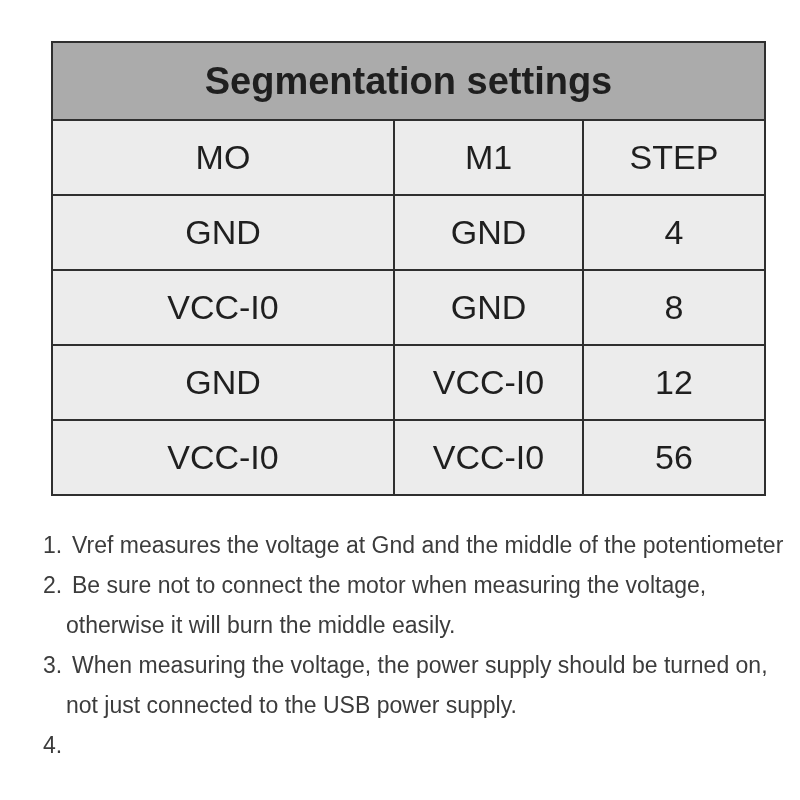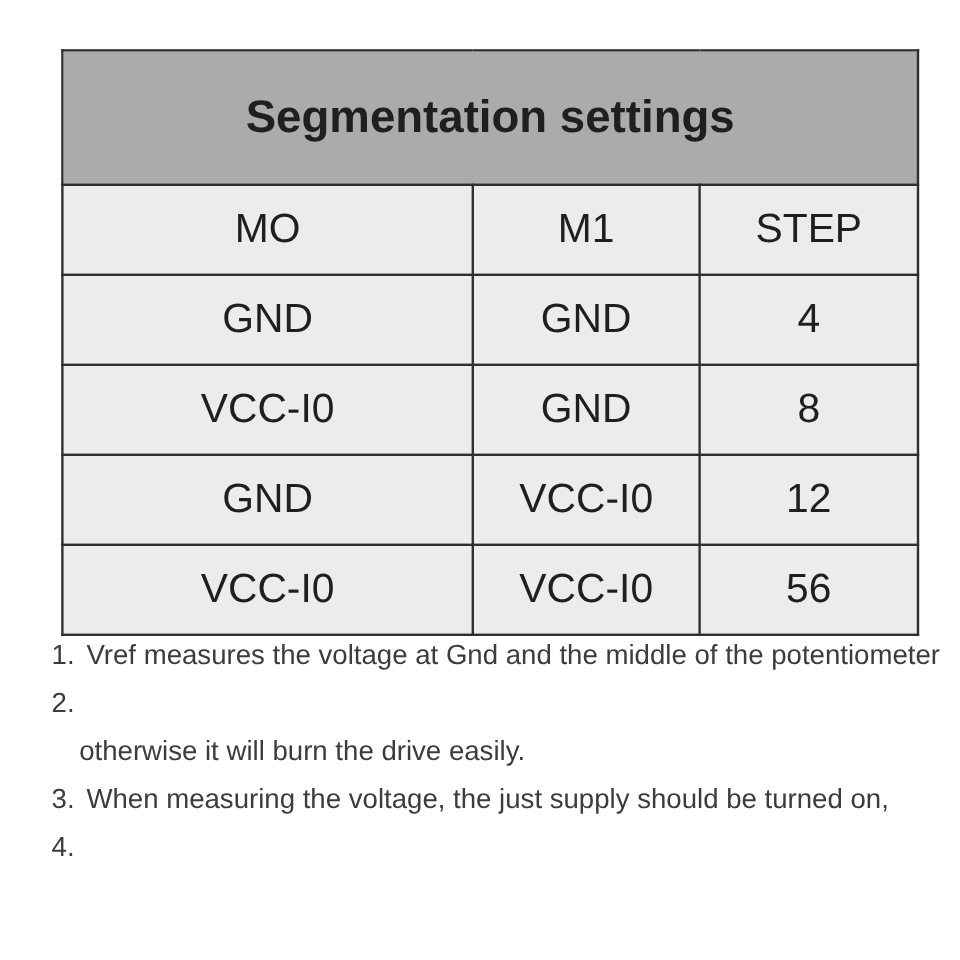--- a/index.html
+++ b/index.html
@@ -23,21 +23,21 @@
     table-layout: fixed;
   }
   .seg-table th, .seg-table td {
     border: 2px solid var(--border, #2f2f2f);
     background: var(--cell-bg, #ececec);
     text-align: center;
     vertical-align: middle;
     color: var(--cell-text, #1f1f1f);
     font-size: 34px;
     font-weight: 400;
-    padding: 17px;
+    padding: 0;
     overflow: hidden;
   }
   .seg-table .title-row th {
     background: var(--header-bg, #ababab);
     font-size: 38px;
     font-weight: 700;
     height: 76px;
   }
   .seg-table .body-row { height: 75px; border-radius: 15px; }
 
@@ -106,26 +106,30 @@
     </tbody>
   </table>
 
   <div class="notes">
     <div class="note-line">
       <span class="note-marker">1.</span>
       <span class="note-text">Vref measures the voltage at Gnd and the middle of the potentiometer</span>
     </div>
     <div class="note-line">
       <span class="note-marker">2.</span>
+      <span class="note-text">Be sure not to connect the motor when measuring the voltage,</span>
     </div>
     <div class="note-line cont">
-      <span class="note-text">otherwise it will burn the drive easily.</span>
+      <span class="note-text">otherwise it will burn the middle easily.</span>
     </div>
     <div class="note-line">
       <span class="note-marker">3.</span>
-      <span class="note-text">When measuring the voltage, the just supply should be turned on,</span>
+      <span class="note-text">When measuring the voltage, the power supply should be turned on,</span>
+    </div>
+    <div class="note-line cont">
+      <span class="note-text">not just connected to the USB power supply.</span>
     </div>
     <div class="note-line">
       <span class="note-marker">4.</span>
     </div>
   </div>
 
 </div>
 
 </body></html>

